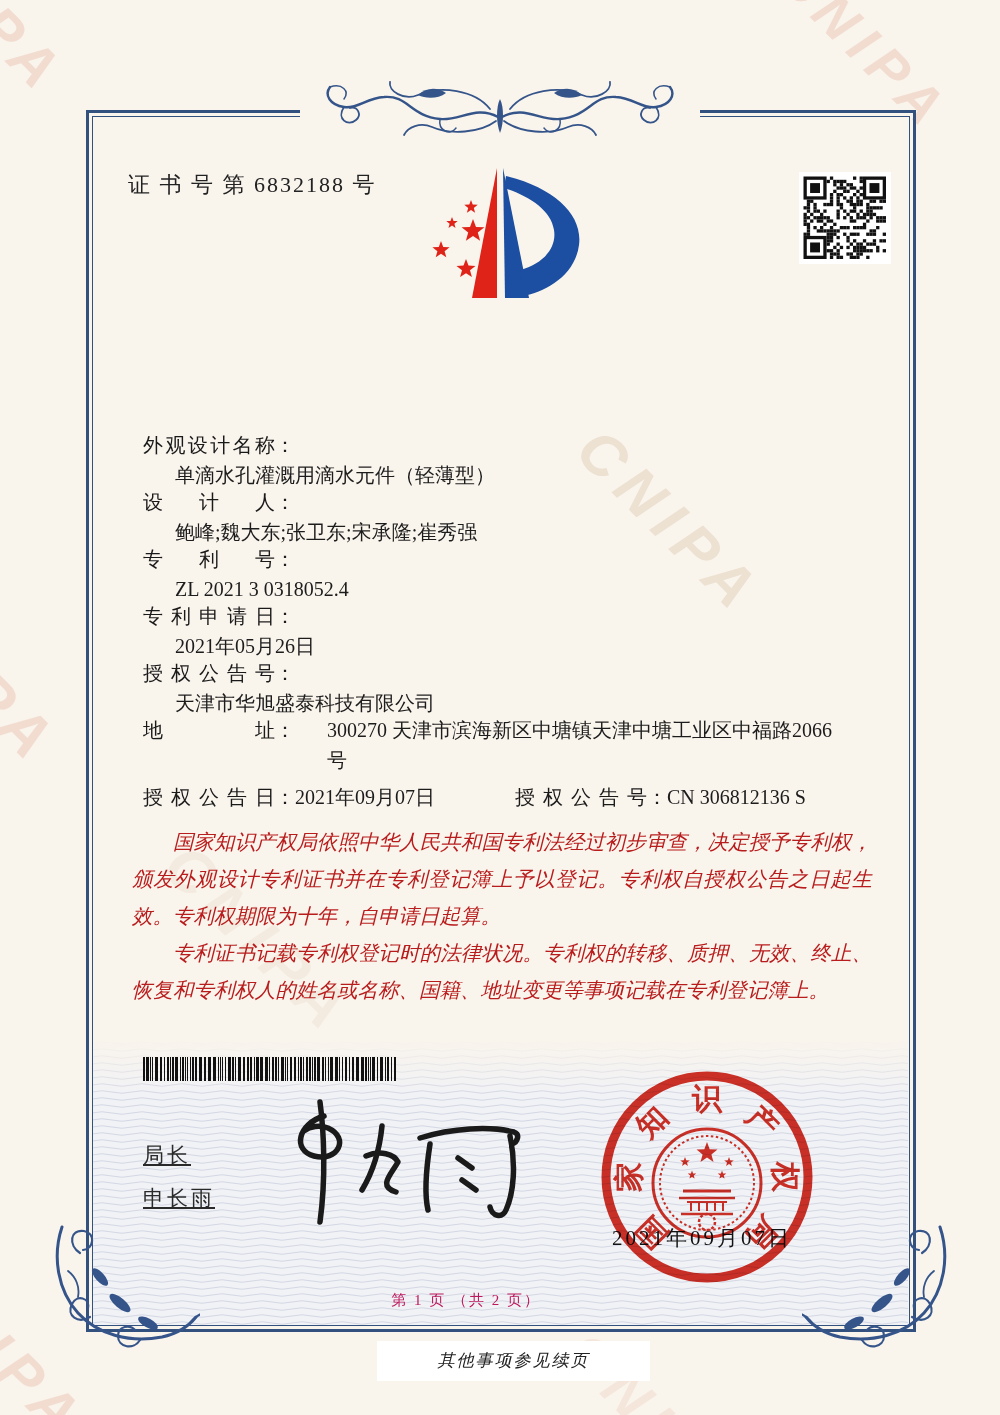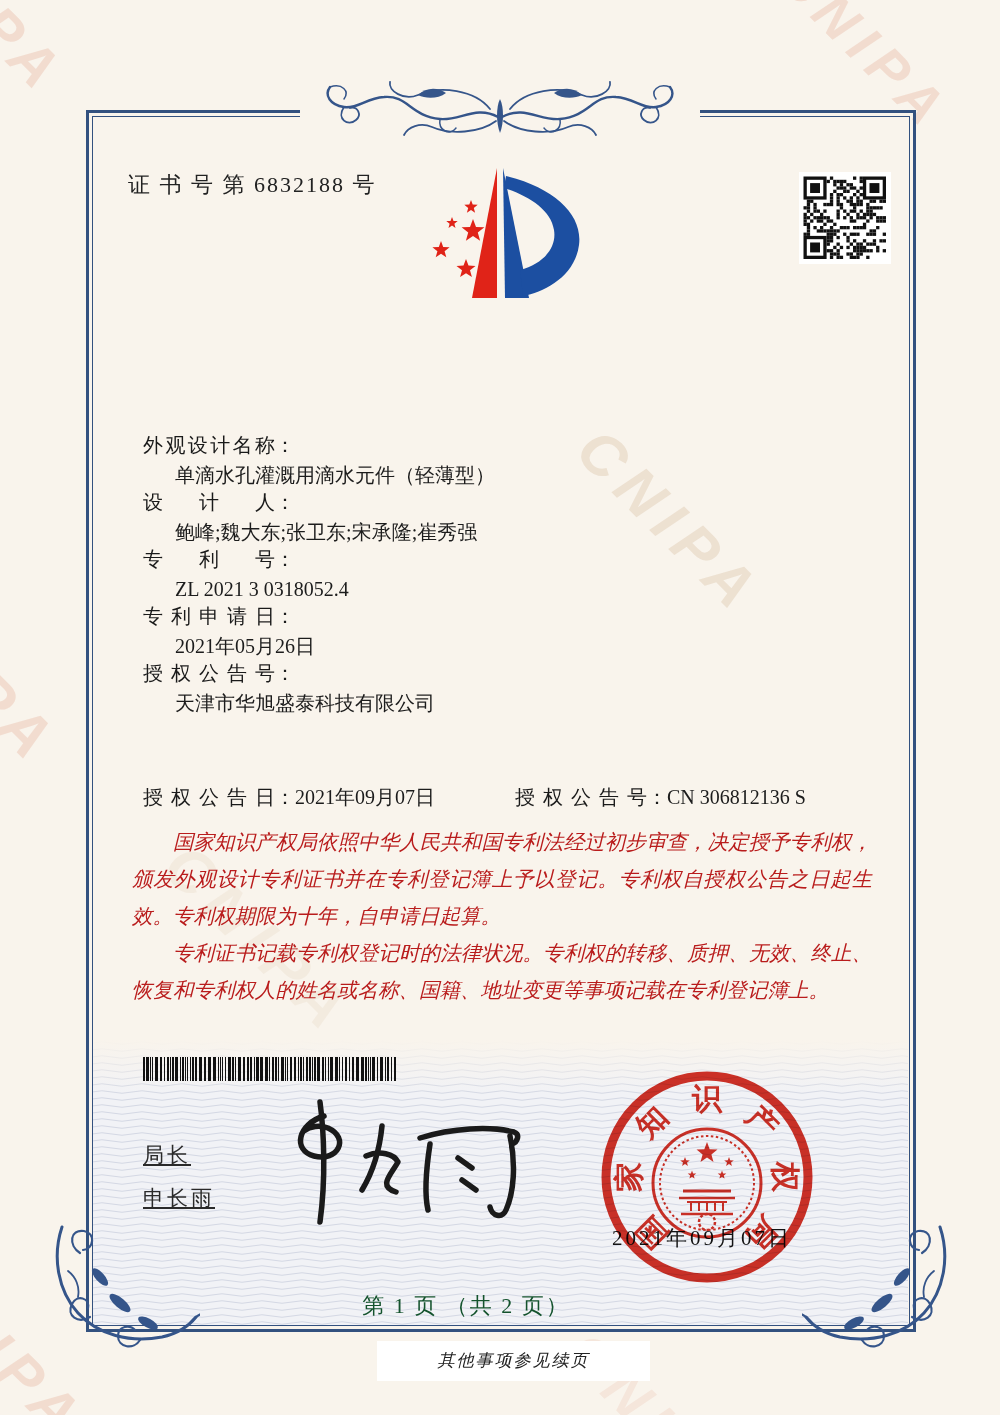--- a/index.html
+++ b/index.html
@@ -53,21 +53,21 @@
           font-size:21px;letter-spacing:3px;color:#2a2a2a;text-decoration:underline;}
   #signer-title{top:1141px;}
   #signer-name{top:1184px;}
   #signature{position:absolute;left:262px;top:1098px;}
 
   #seal{position:absolute;left:593px;top:1063px;mix-blend-mode:multiply;opacity:.95;}
   .seal-date{position:absolute;left:612px;top:1224px;width:280px;font-size:21px;
              letter-spacing:3px;color:#141414;mix-blend-mode:multiply;}
 
   .page-info{position:absolute;left:86px;top:1291px;width:760px;text-align:center;
-             font-size:22px;letter-spacing:2px;color:#14532d;}
+             font-size:15px;letter-spacing:2px;color:#be185d;}
 
   .footer-note{position:absolute;left:377px;top:1341px;width:273px;height:40px;
                background:#ffffff;text-align:center;line-height:40px;font-size:17px;
                font-style:italic;letter-spacing:2px;color:#222;}
 </style>
 </head>
 <body>
 
 <div class="page">
 
@@ -421,20 +421,23 @@
   </div>
   <div class="frow" style="top:544px">
     <span class="flabel">专利号</span><span class="fcolon">：</span><span class="fvalue">ZL 2021 3 0318052.4</span>
   </div>
   <div class="frow" style="top:601px">
     <span class="flabel">专利申请日</span><span class="fcolon">：</span><span class="fvalue">2021年05月26日</span>
   </div>
   <div class="frow" style="top:658px">
     <span class="flabel">授权公告号</span><span class="fcolon">：</span><span class="fvalue">天津市华旭盛泰科技有限公司</span>
   </div>
+  <div class="frow" style="top:715px">
+    <span class="flabel">地址</span><span class="fcolon">：</span><span class="fvalue addr">300270 天津市滨海新区中塘镇天津中塘工业区中福路2066号</span>
+  </div>
   <div class="frow" style="top:782px">
     <span class="flabel">授权公告日</span><span class="fcolon">：</span><span>2021年09月07日</span>
     <span class="grant2">
       <span class="flabel">授权公告号</span><span class="fcolon">：</span><span>CN 306812136 S</span>
     </span>
   </div>
 
   <div class="paras">
     <p>国家知识产权局依照中华人民共和国专利法经过初步审查，决定授予专利权，颁发外观设计专利证书并在专利登记簿上予以登记。专利权自授权公告之日起生效。专利权期限为十年，自申请日起算。</p>
     <p>专利证书记载专利权登记时的法律状况。专利权的转移、质押、无效、终止、恢复和专利权人的姓名或名称、国籍、地址变更等事项记载在专利登记簿上。</p>

